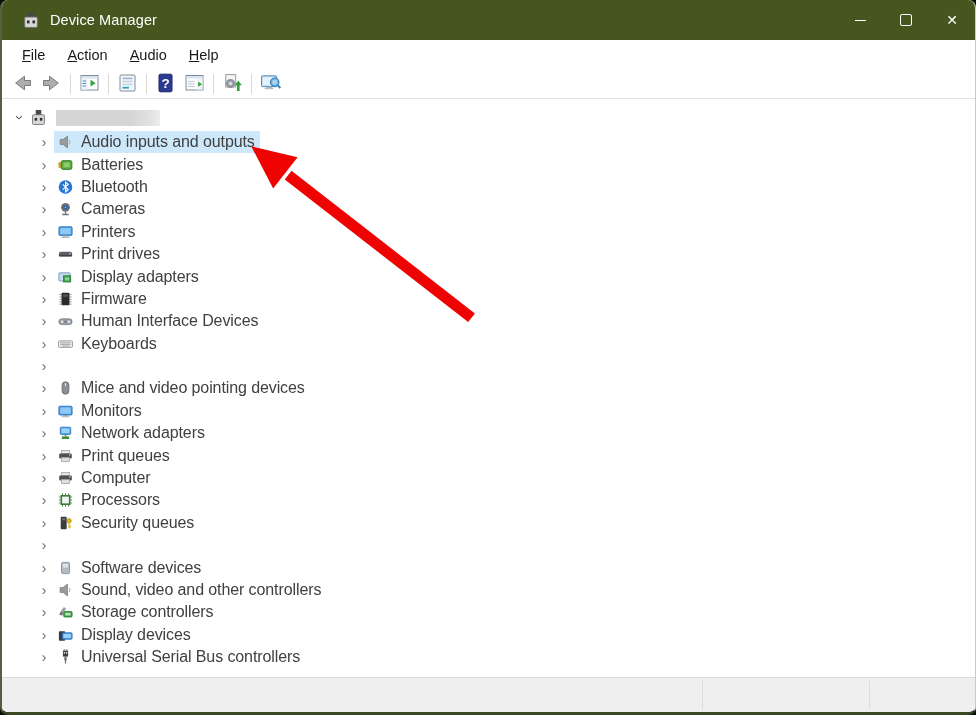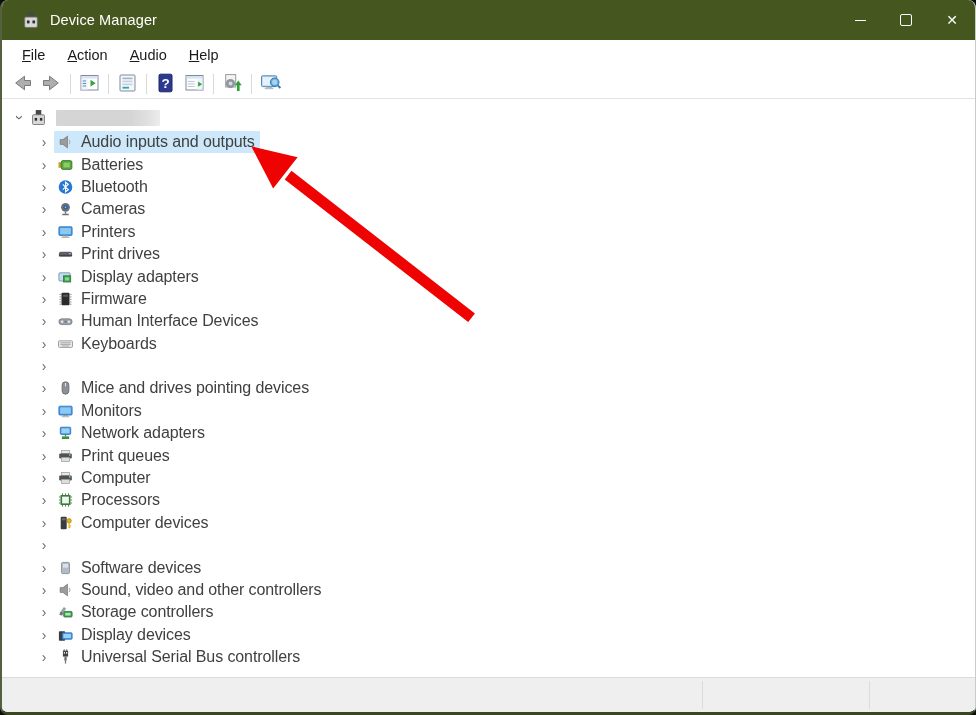--- a/index.html
+++ b/index.html
@@ -290,21 +290,21 @@
           <div class="tree-row">
     <span class="row-chev">›</span>
   </div>
           <div class="tree-row">
     <span class="row-chev">›</span>
     <span class="row-inner">
       <span class="row-icon"><svg viewBox="0 0 16 16">
                   <rect x="4.6" y="1.8" width="6.8" height="12.4" rx="3.4" fill="#8d9197" stroke="#5f6368" stroke-width=".8"></rect>
                   <path d="M8 3v3.2" stroke="#e8eaed" stroke-width="1"></path>
                 </svg></span>
-      <span class="row-label">Mice and drives pointing devices</span>
+      <span class="row-label">Mice and video pointing devices</span>
     </span>
   </div>
           <div class="tree-row">
     <span class="row-chev">›</span>
     <span class="row-inner">
       <span class="row-icon"><svg viewBox="0 0 16 16">
                   <rect x="1.4" y="3.2" width="13.2" height="8.8" rx="1" fill="#4ba0e8" stroke="#1f6ab5" stroke-width=".8"></rect>
                   <rect x="2.7" y="4.5" width="10.6" height="6.2" fill="#8ec9f5"></rect>
                   <rect x="5.8" y="12" width="4.4" height="1.1" fill="#9a9a9a"></rect>
                   <rect x="4.2" y="13.1" width="7.6" height="1.2" fill="#b8b8b8"></rect>
@@ -361,21 +361,21 @@
   </div>
           <div class="tree-row">
     <span class="row-chev">›</span>
     <span class="row-inner">
       <span class="row-icon"><svg viewBox="0 0 16 16">
                   <rect x="3.2" y="1.8" width="6" height="12.4" rx="1" fill="#3a3d40"></rect>
                   <rect x="4.5" y="3.3" width="3.4" height="2" fill="#6b6f73"></rect>
                   <circle cx="11.6" cy="5.8" r="2.2" fill="#e3b51f" stroke="#a5820d" stroke-width=".7"></circle>
                   <path d="M11.6 7.8v5.4M11.6 10.8h1.8M11.6 12.4h1.4" stroke="#e3b51f" stroke-width="1.3"></path>
                 </svg></span>
-      <span class="row-label">Computer devices</span>
+      <span class="row-label">Security queues</span>
     </span>
   </div>
           <div class="tree-row">
     <span class="row-chev">›</span>
   </div>
           <div class="tree-row">
     <span class="row-chev">›</span>
     <span class="row-inner">
       <span class="row-icon"><svg viewBox="0 0 16 16">
                   <rect x="4" y="2.4" width="8" height="11.2" rx="1.2" fill="#b3bbc7" stroke="#7d8694" stroke-width=".8"></rect>

